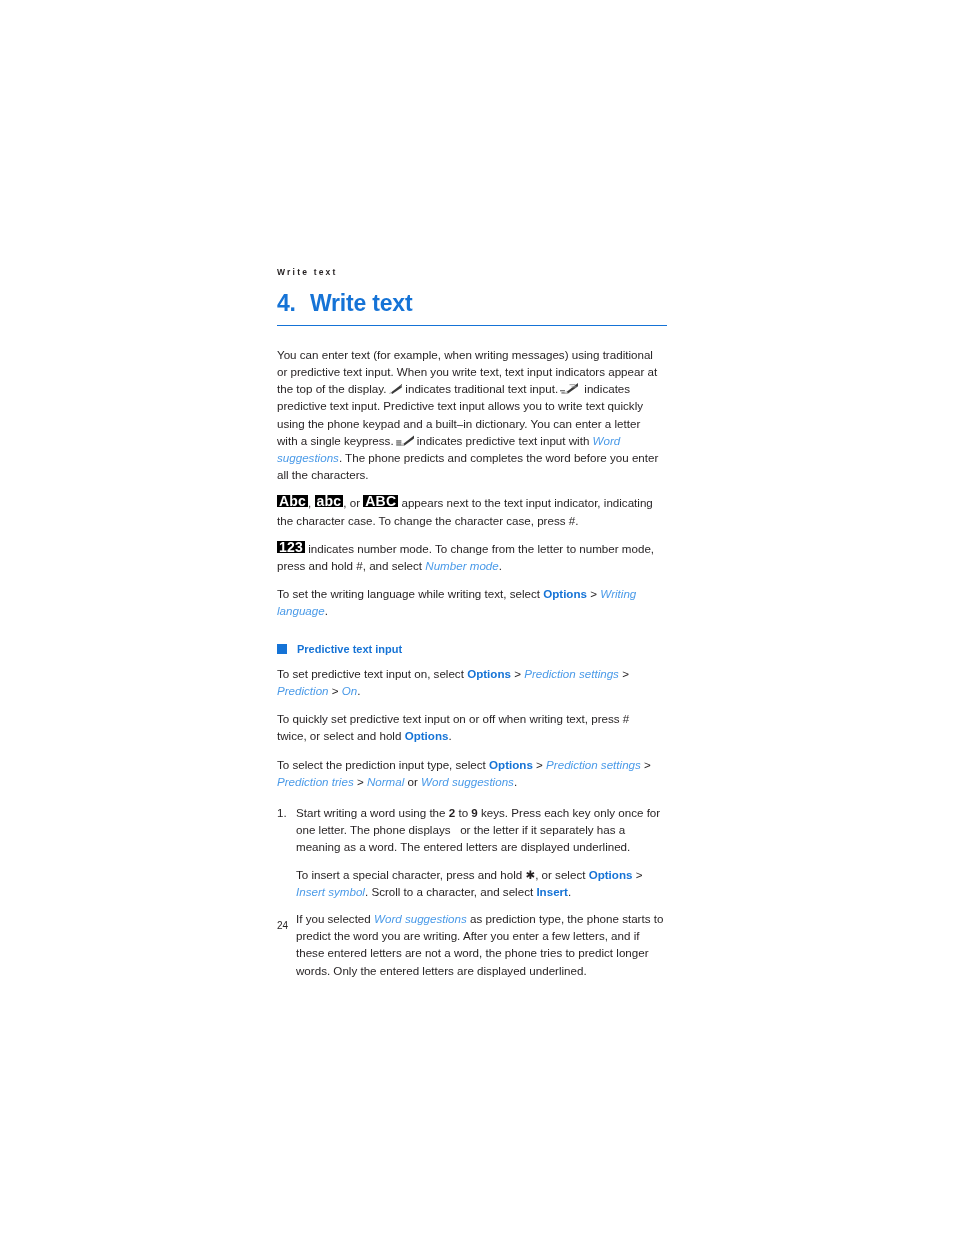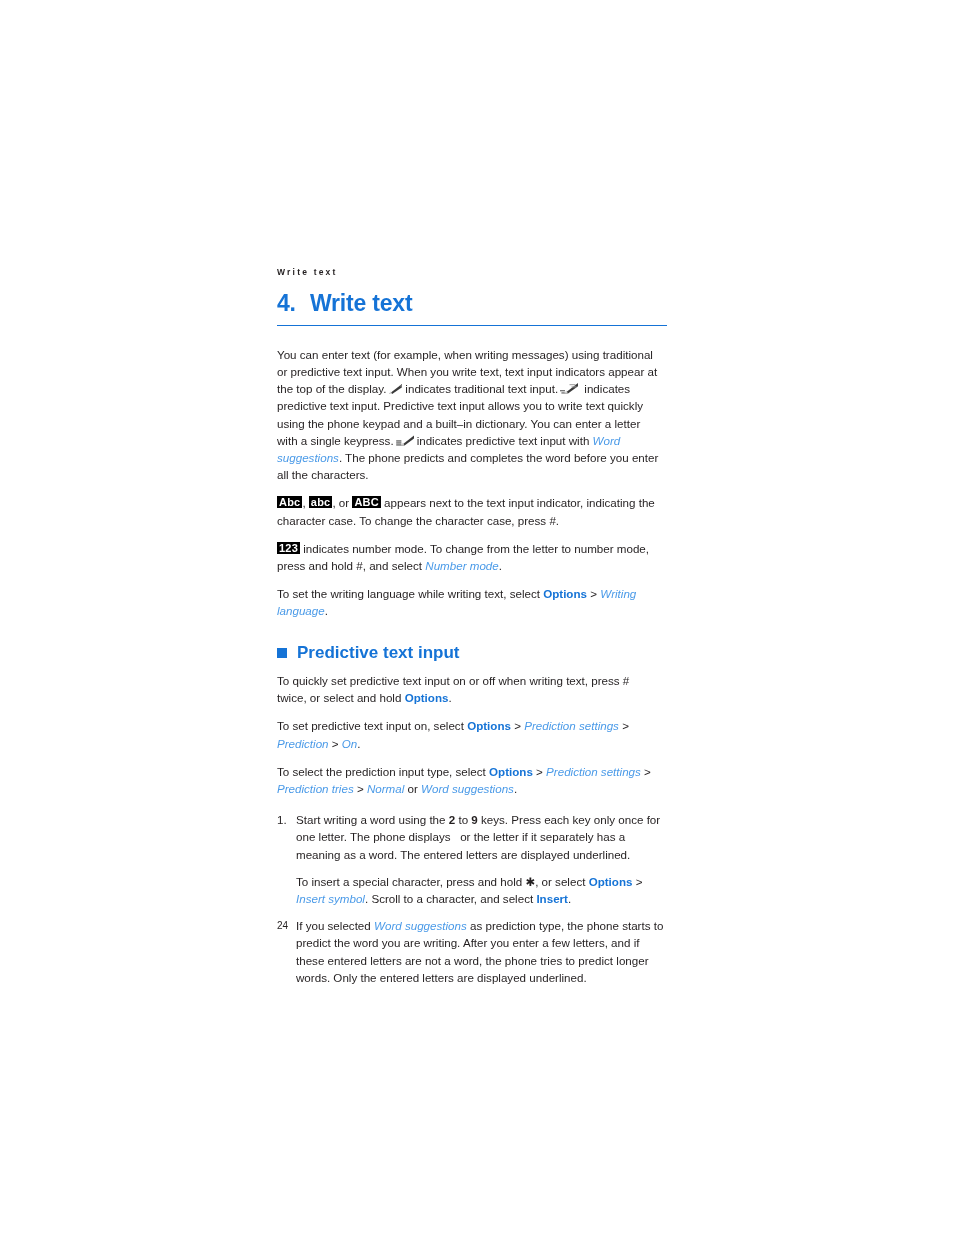--- a/index.html
+++ b/index.html
@@ -77,41 +77,41 @@
   }
   .gt { color: #231f20; }
   .bold { font-weight: bold; }
 
   
   .badge {
     display: inline-block;
     background: #000000;
     color: #ffffff;
     font-family: "Liberation Sans", sans-serif;
-    font-size: 11px;
+    font-size: 14px;
     font-weight: bold;
     line-height: 11px;
     padding: 1px 2px 0 2px;
     letter-spacing: 0.2px;
     vertical-align: 1px;
     border-radius: 0;
   }
 
   
   .icon {
     display: inline-block;
     vertical-align: -2px;
     margin: 0 2px;
   }
   .icon svg { display: block; }
 
   
   h2.section {
     color: #1573d6;
-    font-size: 17px;
+    font-size: 11px;
     font-weight: bold;
     margin: 23px 0 9px 0;
     line-height: 1.2;
     display: flex;
     align-items: center;
   }
   h2.section .sq {
     display: inline-block;
     width: 10px;
     height: 10px;
@@ -201,31 +201,31 @@
     <p class="body"><span>To set the writing language while writing text, select</span>
       <span class="cmd">Options</span>
       <span class="gt">&gt;</span>
       <span class="param">Writing language</span><span>.</span></p>
 
     <h2 class="section">
       <span class="sq"></span>
       <span>Predictive text input</span>
     </h2>
 
+    <p class="body"><span>To set predictive text input on, select</span>
+      <span class="cmd">Options</span>
+      <span class="gt">&gt;</span>
+      <span class="param">Prediction settings</span>
+      <span class="gt">&gt;</span>
+      <span class="param">Prediction</span>
+      <span class="gt">&gt;</span>
+      <span class="param">On</span><span>.</span></p>
+
     <p class="body"><span>To quickly set predictive text input on or off when writing text, press # twice, or select and hold</span>
       <span class="cmd">Options</span><span>.</span></p>
-
-    <p class="body"><span>To set predictive text input on, select</span>
-      <span class="cmd">Options</span>
-      <span class="gt">&gt;</span>
-      <span class="param">Prediction settings</span>
-      <span class="gt">&gt;</span>
-      <span class="param">Prediction</span>
-      <span class="gt">&gt;</span>
-      <span class="param">On</span><span>.</span></p>
 
     <p class="body"><span>To select the prediction input type, select</span>
       <span class="cmd">Options</span>
       <span class="gt">&gt;</span>
       <span class="param">Prediction settings</span>
       <span class="gt">&gt;</span>
       <span class="param">Prediction tries</span>
       <span class="gt">&gt;</span>
       <span class="param">Normal</span>
       <span>or</span>

